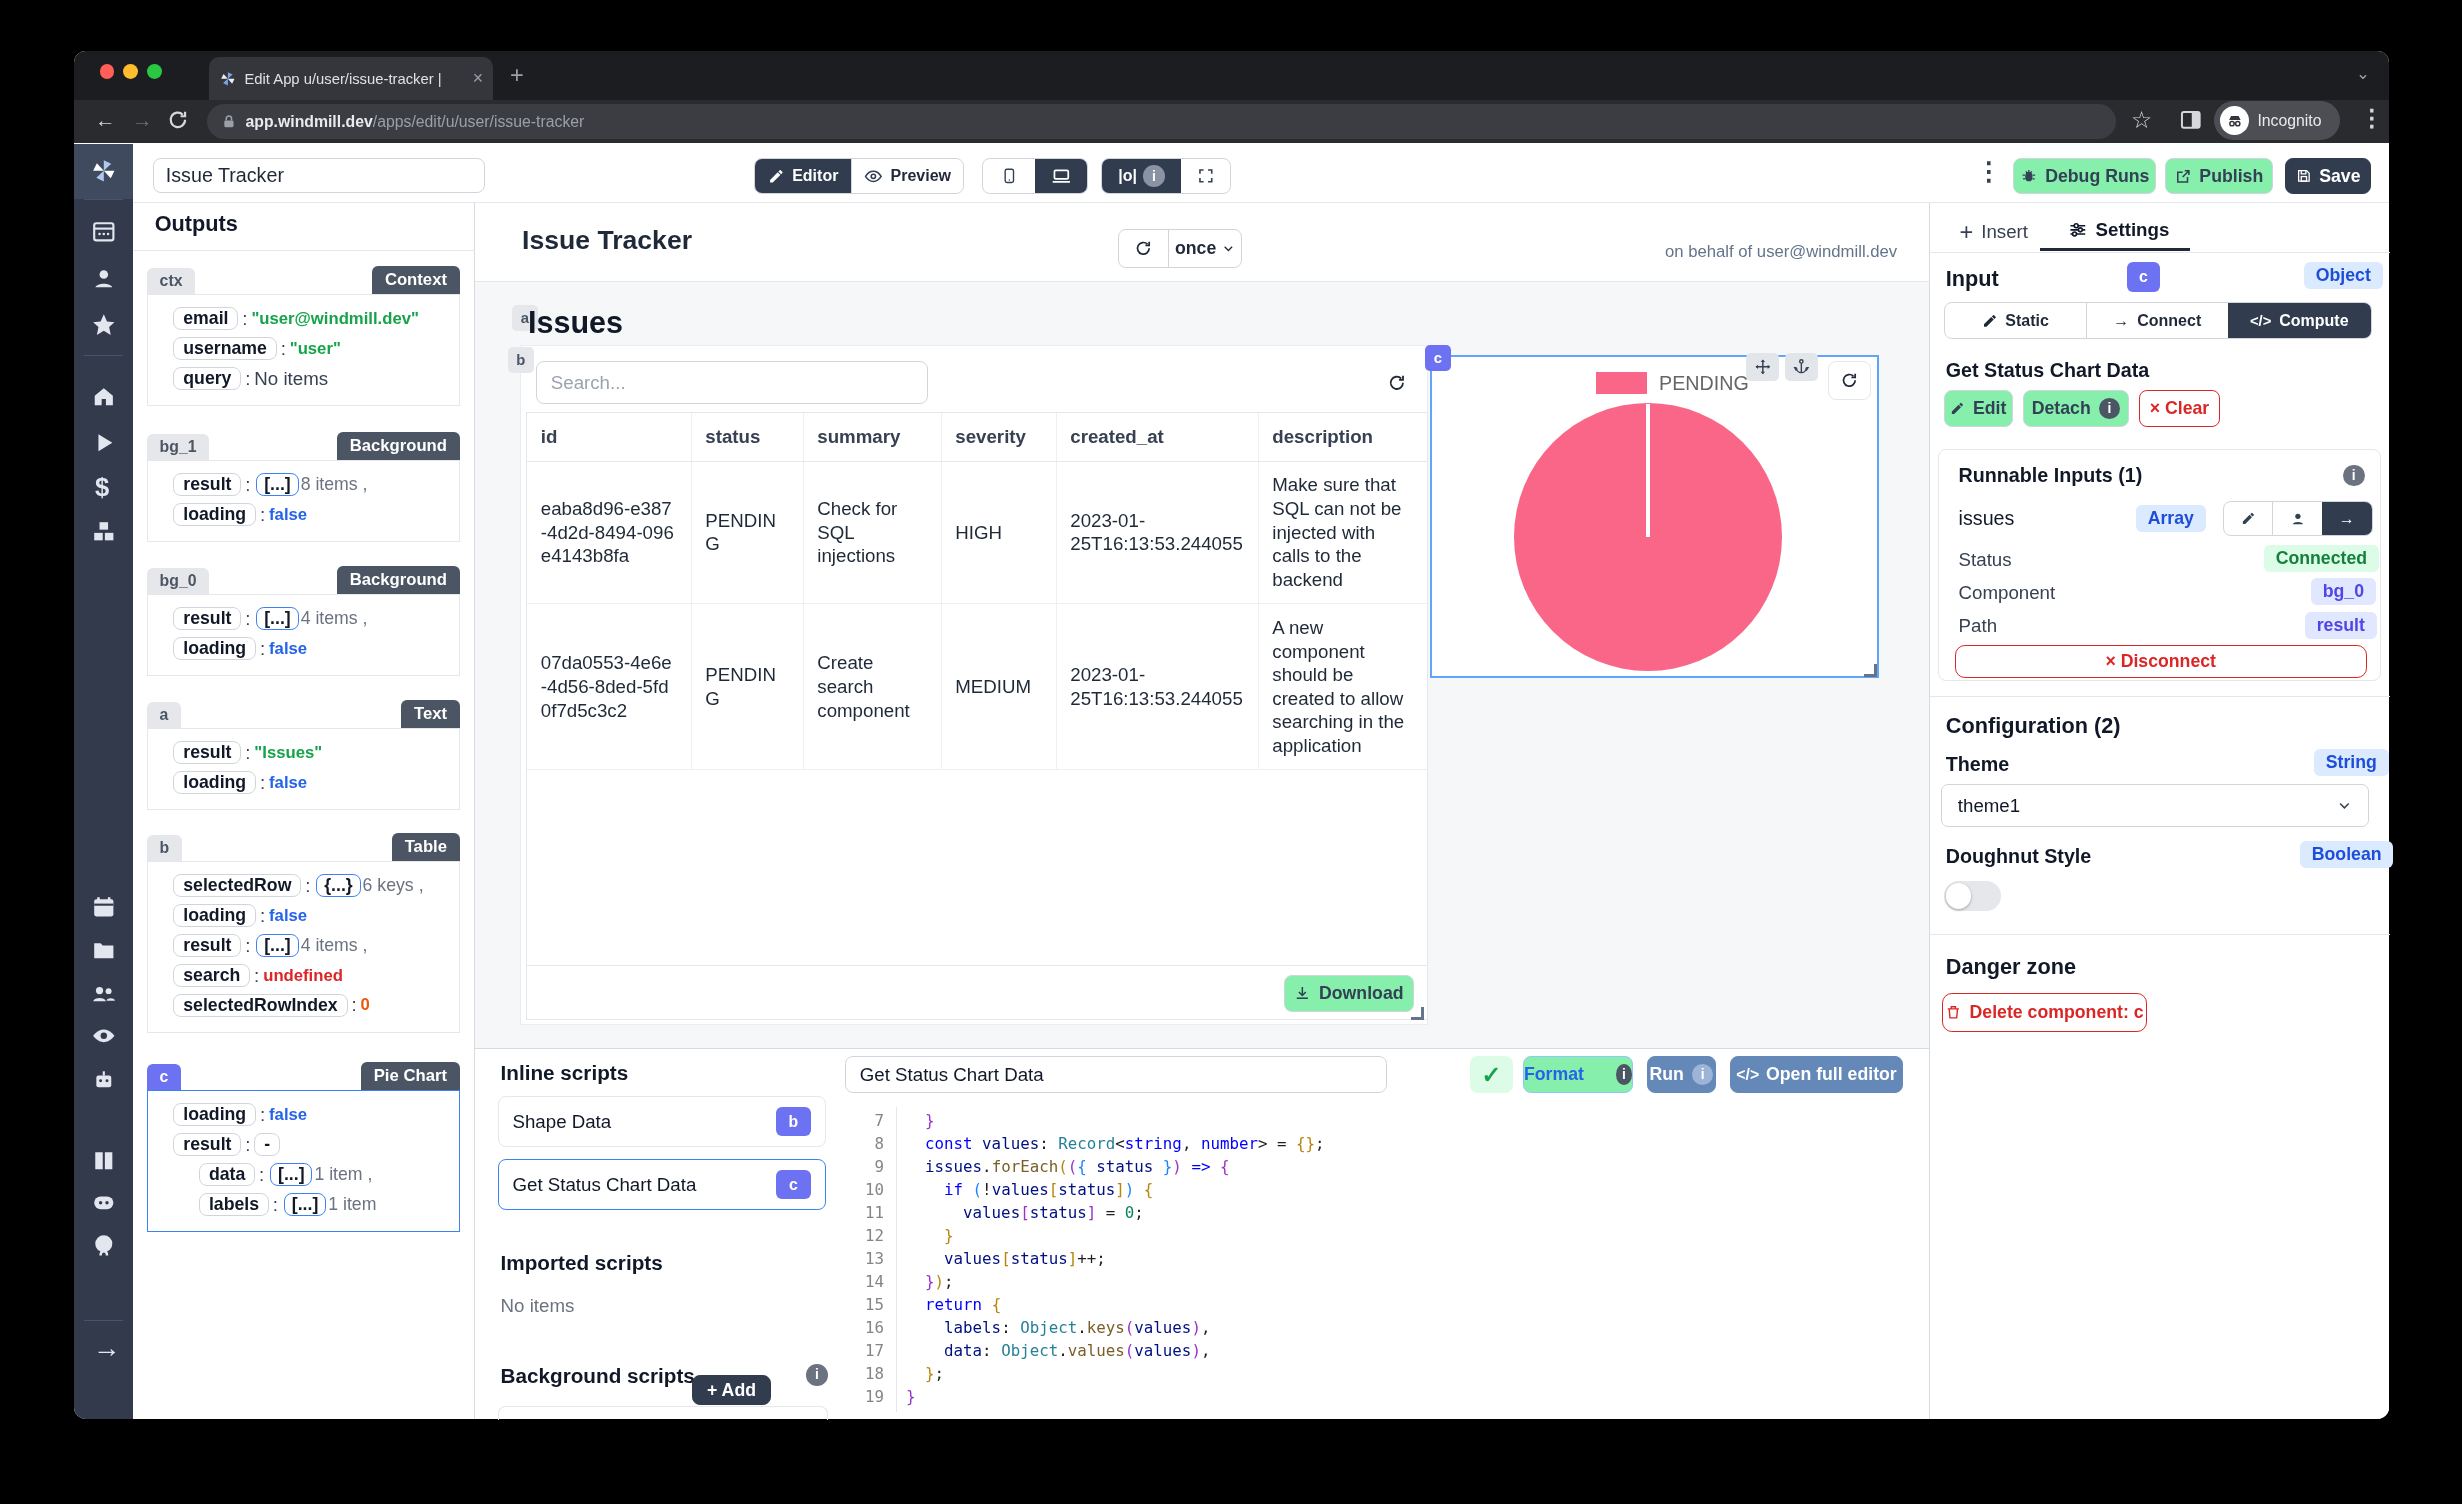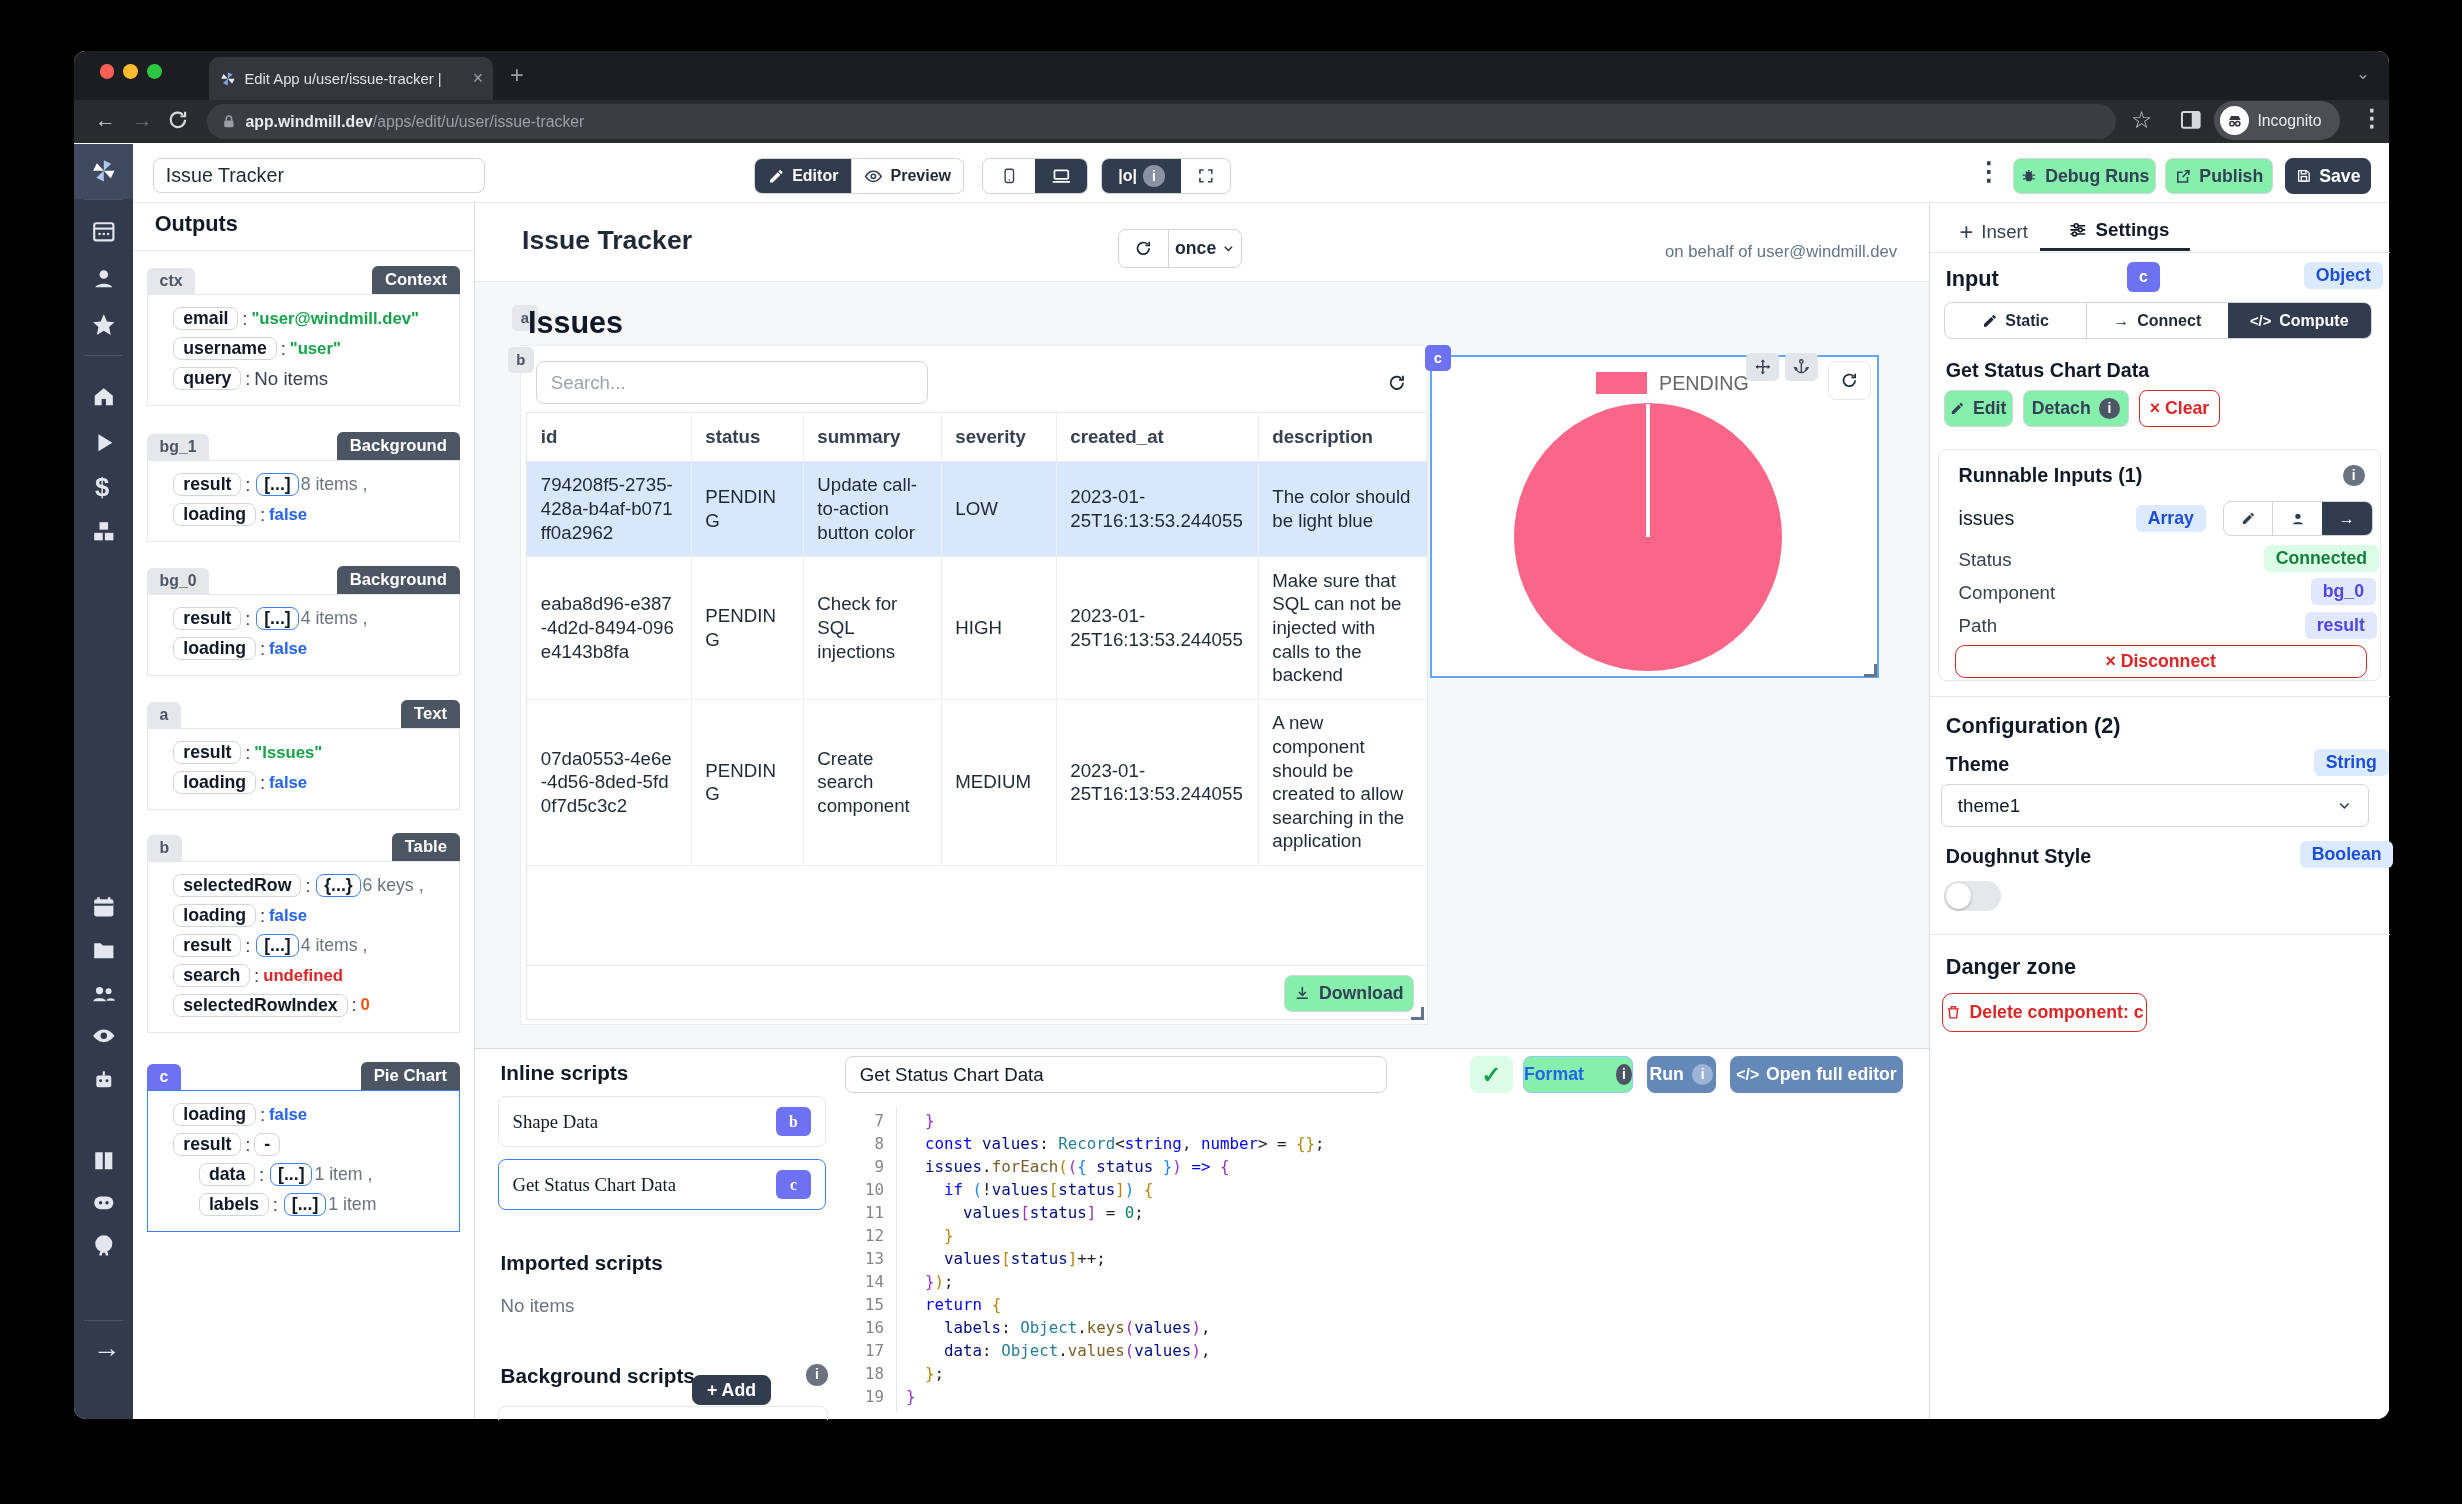--- a/index.html
+++ b/index.html
@@ -81,21 +81,21 @@
   .dt td.idc{word-break:break-all;}
   .tfoot{left:526px;top:965px;width:902px;height:55px;background:#fff;border:1px solid #e5e7eb;border-top:1px solid #e5e7eb;box-sizing:border-box;}
   .legendsw{width:51px;height:21.7px;background:#fa6687;}
   .pie{border-radius:50%;background:#fa6687;}
   .pieline{width:3.9px;background:#fff;}
   .rhandle{width:9.9px;height:9.9px;border-right:3px solid #64748b;border-bottom:3px solid #64748b;}
   
   .botdiv{left:475px;top:1048px;width:1454px;height:1px;background:#d7dbe0;}
   .scripts{left:475px;top:1049px;width:361px;height:369px;background:#fff;border-right:1px solid #e5e7eb;box-sizing:border-box;}
   .sh{font-size:20.7px;font-weight:700;color:#111827;}
-  .sitem{position:absolute;left:22.7px;width:328px;height:51px;border:1px solid #e5e7eb;border-radius:7.9px;display:flex;align-items:center;padding:0 13.8px;box-sizing:border-box;font-size:18.7px;color:#111827;background:#fff;font-family:Liberation Serif, serif;}
+  .sitem{position:absolute;left:22.7px;width:328px;height:51px;border:1px solid #e5e7eb;border-radius:7.9px;display:flex;align-items:center;padding:0 13.8px;box-sizing:border-box;font-size:18.7px;color:#111827;background:#fff;}
   .sitem.sel{border:1.5px solid #3b82f6;}
   .sbadge{margin-left:auto;background:#6d72f2;color:#fff;font-weight:700;font-size:15.8px;border-radius:5.9px;width:35px;height:29.6px;display:flex;align-items:center;justify-content:center;}
   .muted{color:#6b7280;}
   .info{display:inline-flex;width:21.7px;height:21.7px;border-radius:50%;background:#4b5563;color:#fff;font-size:13.8px;align-items:center;justify-content:center;font-weight:700;font-style:normal;}
   .info.lt{background:#9db4d6;}
   
   .editor{left:835px;top:1049px;width:1093px;height:369px;background:#fff;}
   .edname{left:845px;top:1056px;width:542px;height:37px;border:1px solid #d1d5db;border-radius:7.9px;font-size:18.7px;color:#111827;padding:0 13.8px;box-sizing:border-box;font-family:"Liberation Sans",sans-serif;}
   .checkchip{left:1470px;top:1056px;width:43px;height:37px;background:#dcfce7;border-radius:7.9px;display:flex;align-items:center;justify-content:center;color:#16a34a;font-size:23.6px;font-weight:700;}
   .fmtbtn{left:1523px;top:1056px;width:110px;height:37px;border:1px solid #93c5fd;color:#2563eb;gap:32px;}
@@ -519,28 +519,20 @@
           <tr>
             <th>id</th>
             <th>status</th>
             <th>summary</th>
             <th>severity</th>
             <th>created_at</th>
             <th>description</th>
           </tr>
         </thead>
         <tbody>
-          <tr class="selrow">
-            <td class="idc">794208f5-2735-428a-b4af-b071ff0a2962</td>
-            <td>PENDING</td>
-            <td>Update call-to-action button color</td>
-            <td>LOW</td>
-            <td>2023-01-25T16:13:53.244055</td>
-            <td>The color should be light blue</td>
-          </tr>
           <tr>
             <td class="idc">eaba8d96-e387-4d2d-8494-096e4143b8fa</td>
             <td>PENDING</td>
             <td>Check for SQL injections</td>
             <td>HIGH</td>
             <td>2023-01-25T16:13:53.244055</td>
             <td>Make sure that SQL can not be injected with calls to the backend</td>
           </tr>
           <tr>
             <td class="idc">07da0553-4e6e-4d56-8ded-5fd0f7d5c3c2</td>

